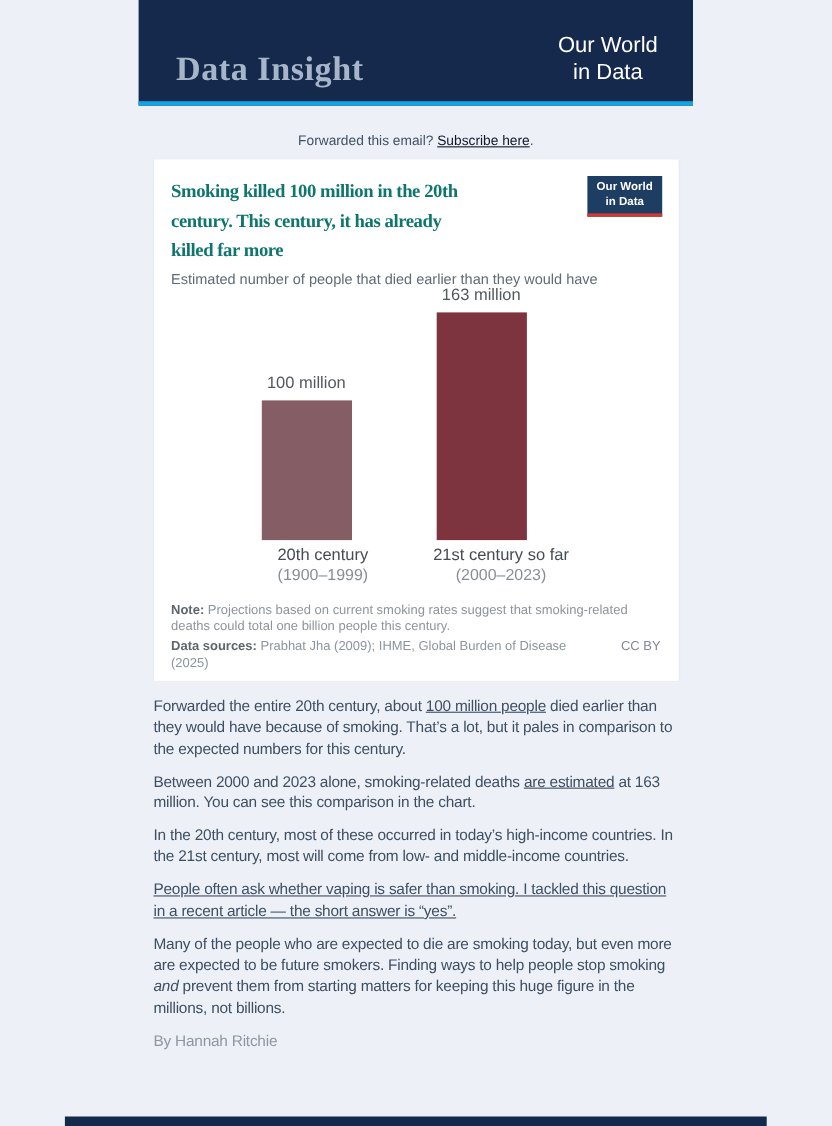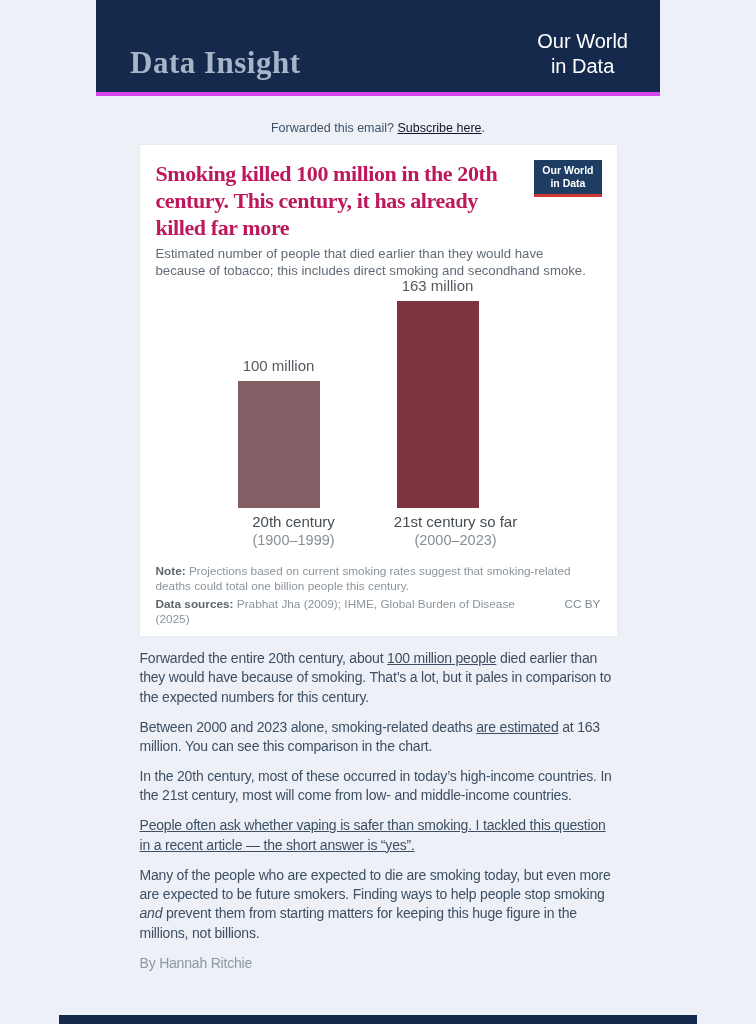--- a/index.html
+++ b/index.html
@@ -1,30 +1,30 @@
 <!DOCTYPE html>
 <html><head>
 <meta charset="utf-8">
 <style>
   html,body{margin:0;padding:0;}
   body{background:#edf1f7;font-family:"Liberation Sans",sans-serif;}
   .page{position:relative;width:756px;height:1024px;margin:0 auto;background:#edf1f7;overflow:hidden;}
 
   
-  .header{position:relative;width:564px;height:92px;margin:0 auto;background:#14294b;border-bottom:4px solid #d946ef;}
+  .header{position:relative;width:504px;height:92px;margin:0 auto;background:#14294b;border-bottom:4px solid #0ea5e9;}
   .brand{position:absolute;left:34px;bottom:11px;font-family:"Liberation Serif",serif;font-weight:bold;font-size:31px;letter-spacing:0.5px;color:#a7b5c9;}
   .logo{position:absolute;right:32px;top:29px;text-align:center;color:#ffffff;font-size:20px;line-height:25px;}
 
   
   .preheader{margin-top:25px;text-align:center;font-size:12.5px;color:#3f5166;}
   .preheader a{color:#0f172a;text-decoration:underline;cursor:pointer;}
 
   
   .card{position:relative;width:445px;margin:10px auto 0;background:#ffffff;padding:15px 16px 10px;box-shadow:0 0 2px rgba(30,50,80,0.08);}
-  .card-title{font-family:"Liberation Serif",serif;font-weight:bold;font-size:22px;line-height:27px;letter-spacing:-0.4px;color:#be185d;}
+  .card-title{font-family:"Liberation Serif",serif;font-weight:bold;font-size:17px;line-height:27px;letter-spacing:-0.4px;color:#0f766e;}
   .card-title span{display:block;white-space:nowrap;}
   .card-subtitle{margin-top:4px;font-size:13.2px;line-height:17px;color:#606b76;}
   .card-subtitle span{display:block;white-space:nowrap;}
   .owid-badge{position:absolute;top:15px;right:15px;background:#1d3d63;border-bottom:3px solid #d23a31;color:#fff;font-weight:bold;font-size:10.5px;line-height:13px;text-align:center;padding:4px 8px;}
 
   
   .bars{position:relative;height:207px;margin-top:22px;}
   .bar-group{position:absolute;bottom:0;width:82px;display:flex;flex-direction:column;align-items:center;}
   .bar-value{font-size:15px;line-height:18px;color:#53595f;margin-bottom:6px;white-space:nowrap;}
   .bar-rect{width:82px;}
@@ -73,21 +73,20 @@
     </div>
 
     <div class="card-title">
       <span>Smoking killed 100 million in the 20th</span>
       <span>century. This century, it has already</span>
       <span>killed far more</span>
     </div>
 
     <div class="card-subtitle">
       <span>Estimated number of people that died earlier than they would have</span>
-      <span>because of tobacco; this includes direct smoking and secondhand smoke.</span>
     </div>
 
     <div class="bars">
         <div class="bar-group" style="left: 82px;">
           <div class="bar-value">100 million</div>
           <div class="bar-rect" style="height: 127px; background: rgb(133, 93, 100);"></div>
         </div>
         <div class="bar-group" style="left: 241px;">
           <div class="bar-value">163 million</div>
           <div class="bar-rect" style="height: 207px; background: rgb(126, 52, 62);"></div>

